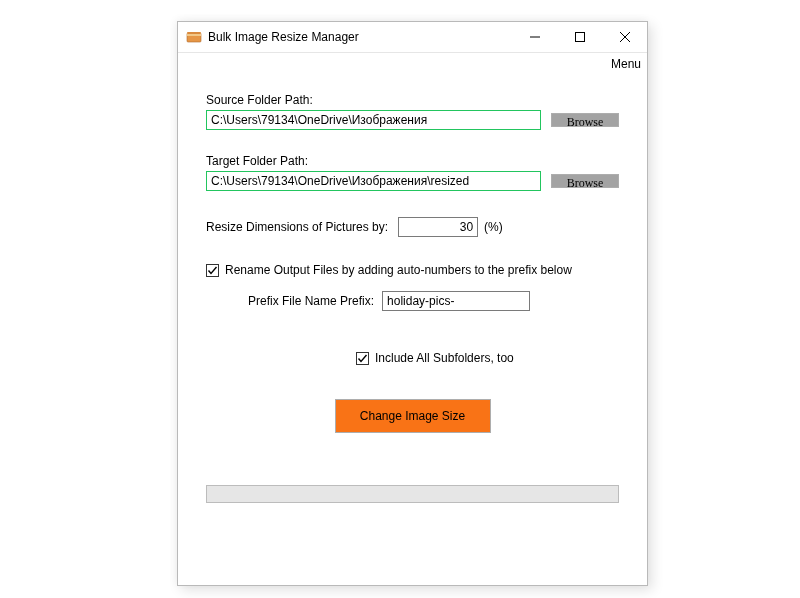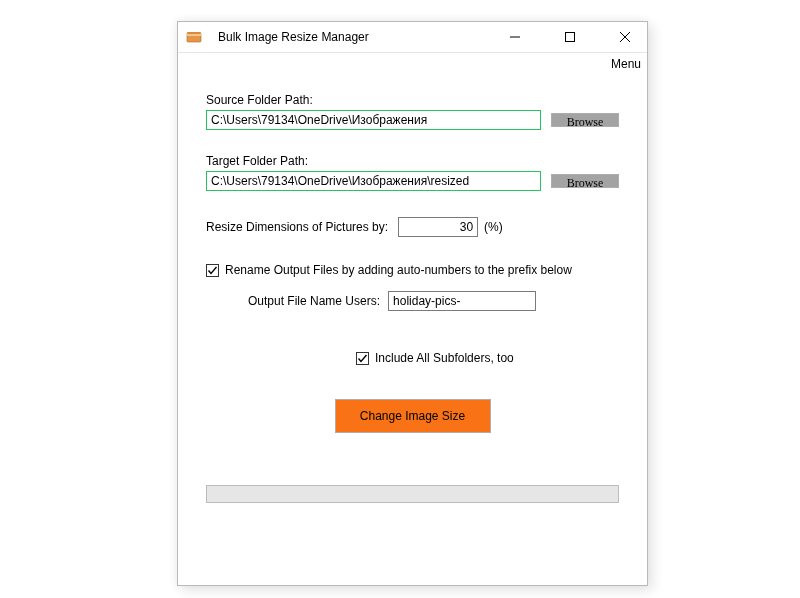--- a/index.html
+++ b/index.html
@@ -22,21 +22,20 @@
     background: #ffffff;
     border: 1px solid #b9b9b9;
     box-shadow: 4px 4px 12px rgba(0,0,0,0.12), -2px -2px 8px rgba(0,0,0,0.04);
     box-sizing: border-box;
   }
   .titlebar {
     height: 30px;
     display: flex;
     align-items: center;
     border-bottom: 1px solid #e6e6e6;
-    gap: 10px;
   }
   .titlebar .icon {
     width: 16px;
     height: 16px;
     margin-left: 8px;
     margin-right: 6px;
     display: inline-block;
   }
   .titlebar .title {
     flex: 0 0 auto;
@@ -238,21 +237,21 @@
     <div class="check-row">
       <span class="chk">
         <svg width="11" height="11" viewBox="0 0 11 11">
             <polyline points="1.5,5.5 4,8.5 9.5,2" fill="none" stroke="#000" stroke-width="1.4"></polyline>
           </svg>
       </span>
       <span>Rename Output Files by adding auto-numbers to the prefix below</span>
     </div>
 
     <div class="prefix-row">
-      <span class="lbl">Output File Name Users:</span>
+      <span class="lbl">Prefix File Name Prefix:</span>
       <input class="prefix-input" type="text" value="holiday-pics-" style="">
     </div>
 
     <div class="subfolders-row">
       <span class="chk">
         <svg width="11" height="11" viewBox="0 0 11 11">
             <polyline points="1.5,5.5 4,8.5 9.5,2" fill="none" stroke="#000" stroke-width="1.4"></polyline>
           </svg>
       </span>
       <span>Include All Subfolders, too</span>

